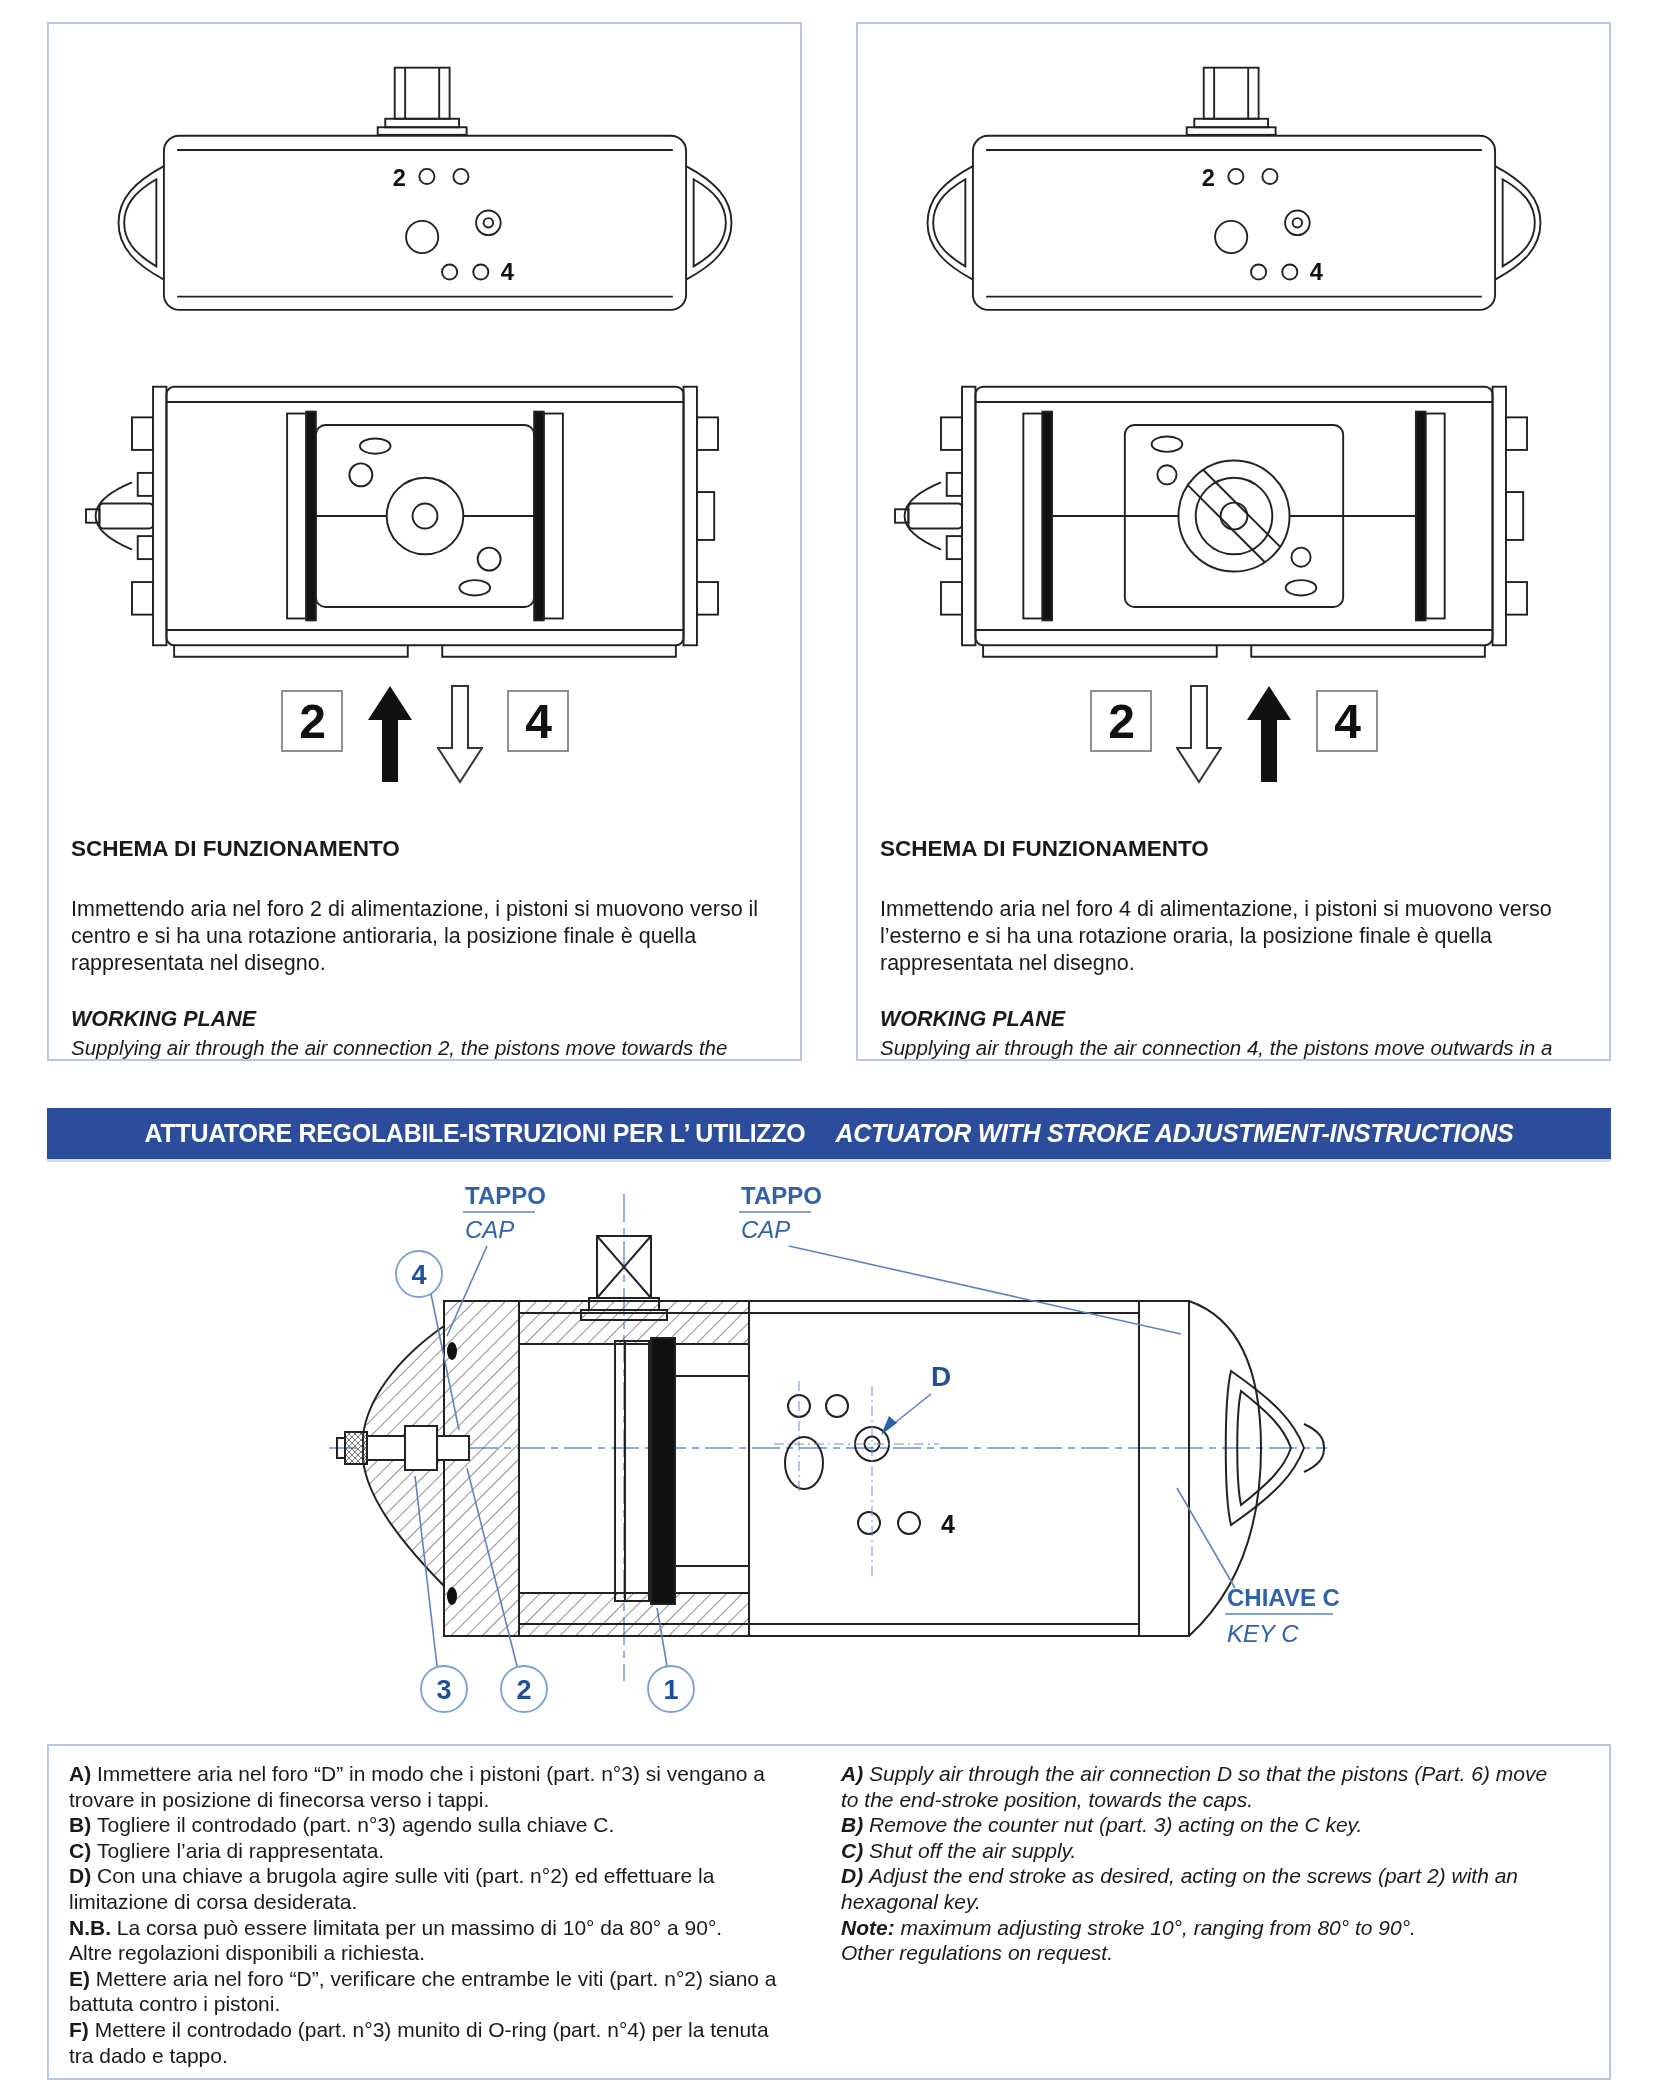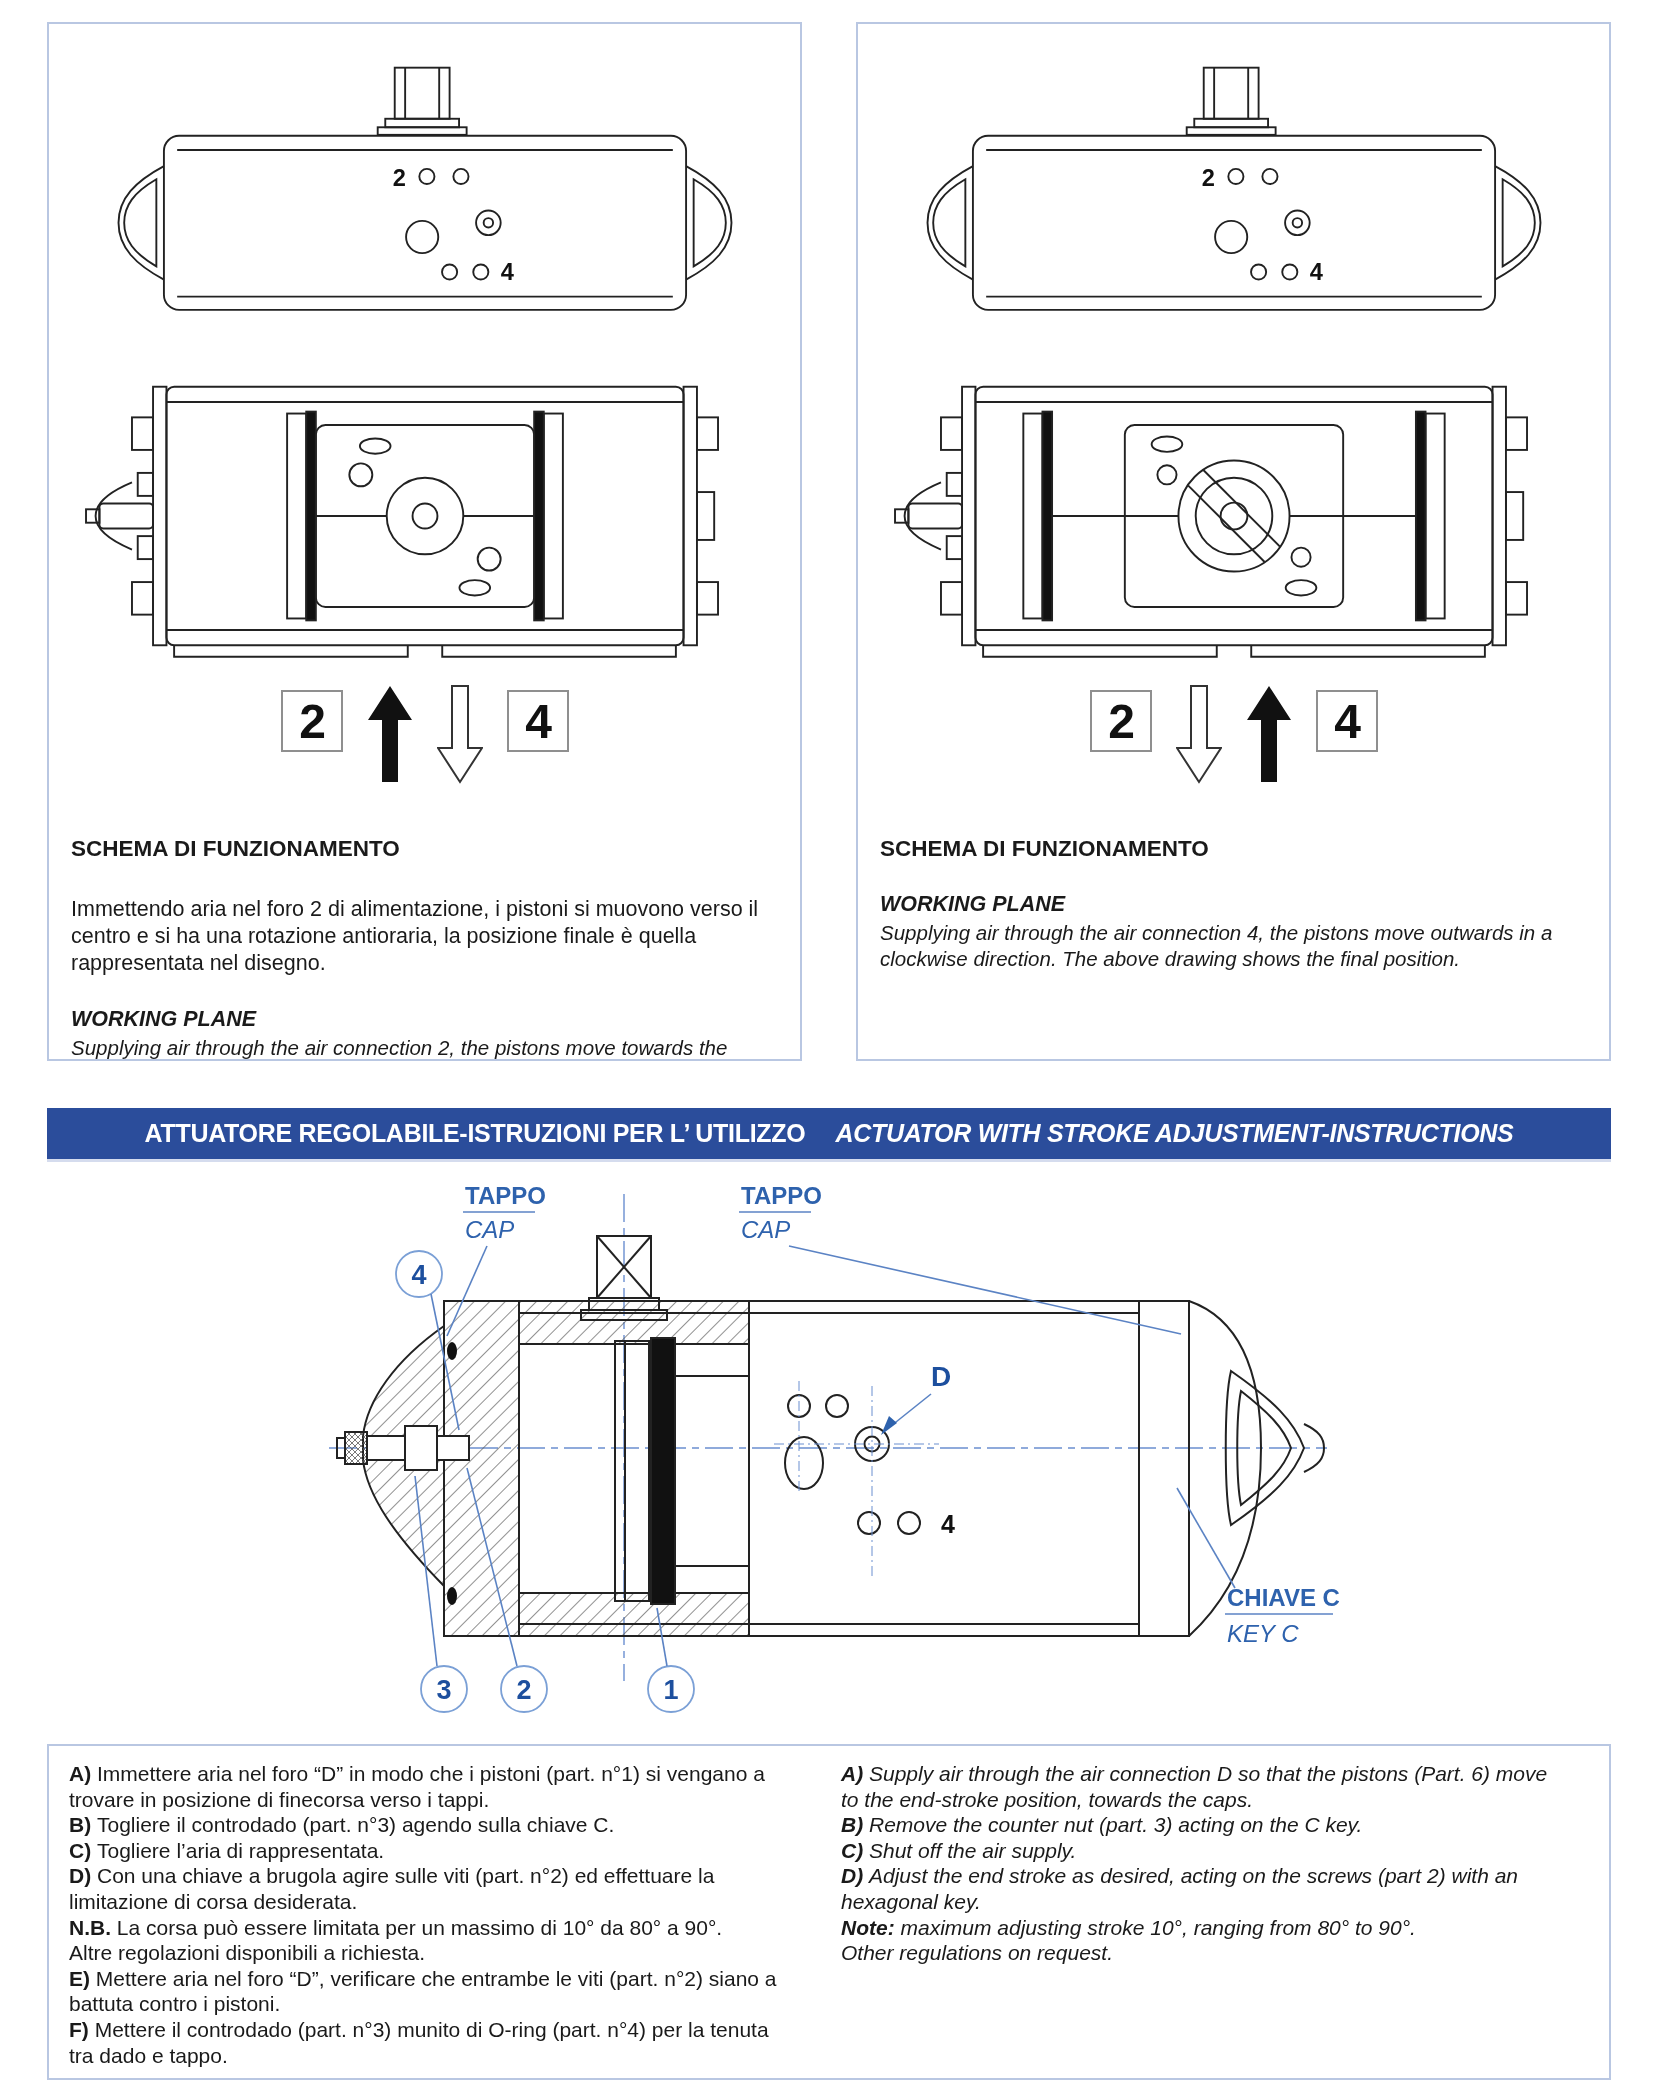--- a/index.html
+++ b/index.html
@@ -221,20 +221,21 @@
           <path d="M23 98 L1 64 L15 64 L15 2 L31 2 L31 64 L45 64 Z" fill="#fff" stroke="#333" stroke-width="2"></path>
         </svg>
         <svg width="46" height="100" viewBox="0 0 46 100">
           <path d="M23 2 L45 36 L31 36 L31 98 L15 98 L15 36 L1 36 Z" fill="#111"></path>
         </svg>
         <div class="num-box">4</div>
       </div>
 
       <div class="panel-text">
         <div class="schema-title">SCHEMA DI FUNZIONAMENTO</div>
+        <div class="schema-body">Immettendo aria nel foro 4 di alimentazione, i pistoni si muovono verso l’esterno e si ha una rotazione oraria, la posizione finale è quella rappresentata nel disegno.</div>
         <div class="working-title">WORKING PLANE</div>
         <div class="working-body">Supplying air through the air connection 4, the pistons move outwards in a clockwise direction. The above drawing shows the final position.</div>
       </div>
     </div>
   </div>
 
   <div class="banner">
     <span class="banner-it">ATTUATORE REGOLABILE-ISTRUZIONI PER L’ UTILIZZO</span>
     <span class="banner-en">ACTUATOR WITH STROKE ADJUSTMENT-INSTRUCTIONS</span>
   </div>
@@ -361,21 +362,21 @@
         <line class="leader" x1="858" y1="312" x2="916" y2="412"></line>
         <text class="callout-text-it" x="908" y="430">CHIAVE C</text>
         <line class="leader" x1="906" y1="438" x2="1014" y2="438"></line>
         <text class="callout-text-en" x="908" y="466">KEY C</text>
       </g>
     </svg>
   </div>
 
   <div class="instructions-panel">
     <div class="instr-col col-it">
-      <p class="instr"><b>A) </b><span>Immettere aria nel foro “D” in modo che i pistoni (part. n°1) si vengano a trovare in posizione di finecorsa verso i tappi.</span></p>
+      <p class="instr"><b>A) </b><span>Immettere aria nel foro “D” in modo che i pistoni (part. n°3) si vengano a trovare in posizione di finecorsa verso i tappi.</span></p>
       <p class="instr"><b>B) </b><span>Togliere il controdado (part. n°3) agendo sulla chiave C.</span></p>
       <p class="instr"><b>C) </b><span>Togliere l’aria di rappresentata.</span></p>
       <p class="instr"><b>D) </b><span>Con una chiave a brugola agire sulle viti (part. n°2) ed effettuare la limitazione di corsa desiderata.</span></p>
       <p class="instr"><b>N.B. </b><span>La corsa può essere limitata per un massimo di 10° da 80° a 90°.</span></p>
       <p class="instr"><b></b><span>Altre regolazioni disponibili a richiesta.</span></p>
       <p class="instr"><b>E) </b><span>Mettere aria nel foro “D”, verificare che entrambe le viti (part. n°2) siano a battuta contro i pistoni.</span></p>
       <p class="instr"><b>F) </b><span>Mettere il controdado (part. n°3) munito di O-ring (part. n°4) per la tenuta tra dado e tappo.</span></p>
     </div>
     <div class="instr-col col-en">
       <p class="instr"><b>A) </b><span>Supply air through the air connection D so that the pistons (Part. 6) move to the end-stroke position, towards the caps.</span></p>

